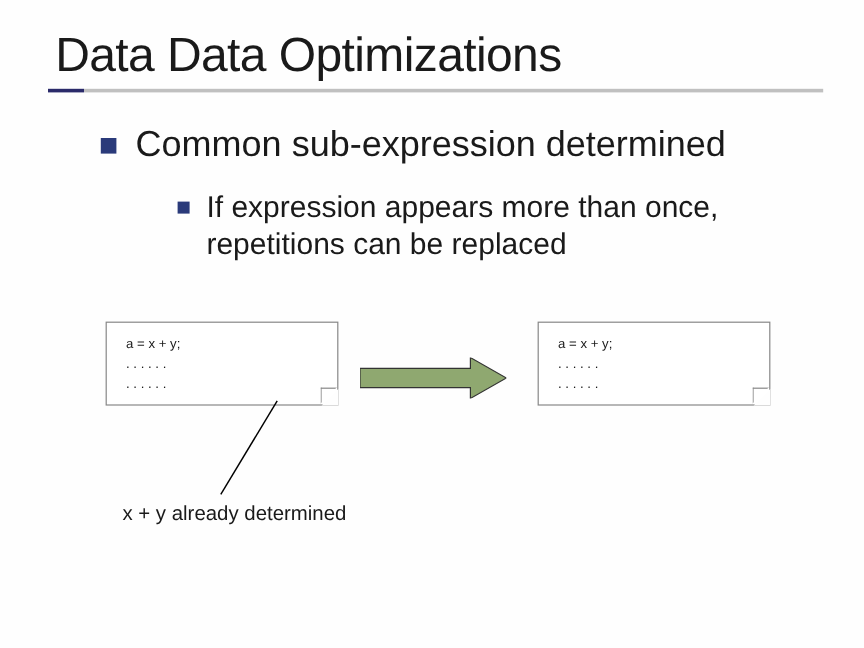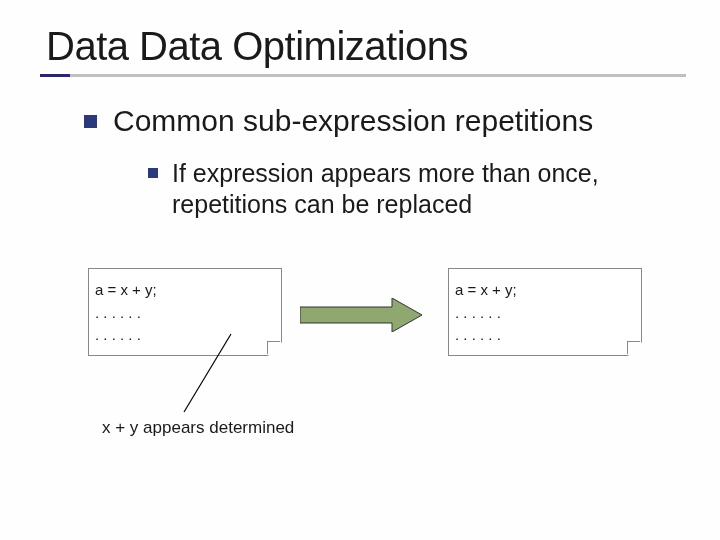--- a/index.html
+++ b/index.html
@@ -72,24 +72,24 @@
   .bullet2-text {
     font-size: 25px;
     color: #1a1a1a;
     line-height: 1.25;
   }
 
   .codebox {
     position: absolute;
     background: #fff;
     border: 1px solid #888;
-    font-size: 15px;
+    font-size: 11px;
     color: #1a1a1a;
     line-height: 1.5;
-    padding: 10px 14px 8px 6px;
+    padding: 10px 14px 8px 16px;
   }
   .codebox .fold {
     position: absolute;
     right: -1px;
     bottom: -1px;
     width: 14px;
     height: 14px;
   }
   .codebox .fold::before {
     content: '';
@@ -141,21 +141,21 @@
 <div class="title-bar">
   <div class="title">Data Data Optimizations</div>
   <div class="title-underline">
     <div class="navy"></div>
       <div class="gray"></div>
   </div>
 </div>
 
 <div class="bullet1-row">
   <div class="sq"></div>
-  <div class="bullet1-text">Common sub-expression repetitions</div>
+  <div class="bullet1-text">Common sub-expression determined</div>
 </div>
 
 <div class="bullet2-row">
   <div class="sq"></div>
   <div class="bullet2-text">If expression appears more than once, repetitions can be replaced</div>
 </div>
 
 <div class="codebox box-left">
   <div class="line">a = x + y;</div>
   <div class="line">. . . . . .</div>
@@ -175,13 +175,13 @@
   <div class="line">. . . . . .</div>
   <div class="fold"></div>
 </div>
 
 <div class="callout-line">
   <svg viewBox="0 0 60 80">
     <line x1="55" y1="-2" x2="8" y2="76" stroke="#000" stroke-width="1.2"></line>
   </svg>
 </div>
 
-<div class="annotation">x + y appears determined</div>
+<div class="annotation">x + y already determined</div>
 
 </body></html>

